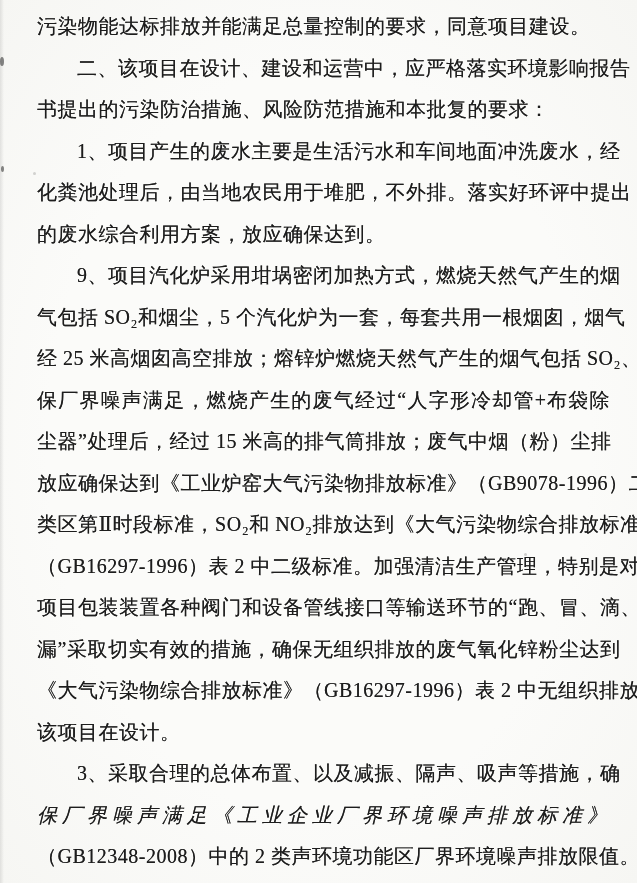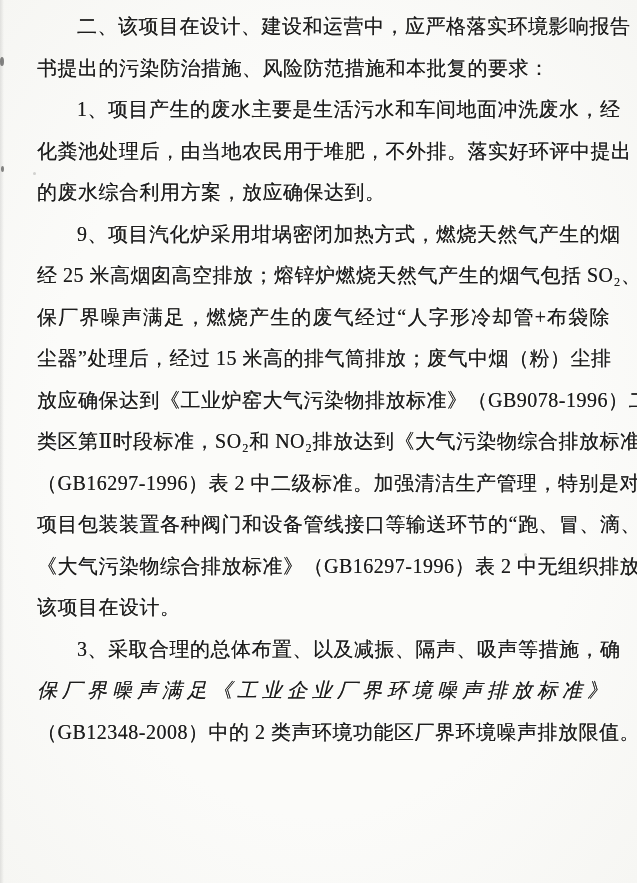--- a/index.html
+++ b/index.html
@@ -62,32 +62,35 @@
 </head>
 <body>
 
 <div class="page">
   <span class="speck s1"></span>
   <span class="speck s2"></span>
   <span class="speck s3"></span>
   <span class="speck s4"></span>
 
   <div class="textblock">
+    <div class="line">污染物能达标排放并能满足总量控制的要求，同意项目建设。</div>
     <div class="line indent fill">二、该项目在设计、建设和运营中，应严格落实环境影响报告</div>
     <div class="line">书提出的污染防治措施、风险防范措施和本批复的要求：</div>
     <div class="line indent fill">1、项目产生的废水主要是生活污水和车间地面冲洗废水，经</div>
     <div class="line fill">化粪池处理后，由当地农民用于堆肥，不外排。落实好环评中提出</div>
     <div class="line">的废水综合利用方案，放应确保达到。</div>
     <div class="line indent fill">9、项目汽化炉采用坩埚密闭加热方式，燃烧天然气产生的烟</div>
+    <div class="line fill">气包括 SO₂和烟尘，5 个汽化炉为一套，每套共用一根烟囱，烟气</div>
     <div class="line fill">经 25 米高烟囱高空排放；熔锌炉燃烧天然气产生的烟气包括 SO₂、</div>
     <div class="line fill">保厂界噪声满足，燃烧产生的废气经过“人字形冷却管+布袋除</div>
     <div class="line fill">尘器”处理后，经过 15 米高的排气筒排放；废气中烟（粉）尘排</div>
     <div class="line fill">放应确保达到《工业炉窑大气污染物排放标准》（GB9078-1996）二</div>
     <div class="line fill">类区第Ⅱ时段标准，SO₂和 NO₂排放达到《大气污染物综合排放标准》</div>
     <div class="line fill">（GB16297-1996）表 2 中二级标准。加强清洁生产管理，特别是对</div>
     <div class="line fill">项目包装装置各种阀门和设备管线接口等输送环节的“跑、冒、滴、</div>
+    <div class="line fill">漏”采取切实有效的措施，确保无组织排放的废气氧化锌粉尘达到</div>
     <div class="line fill">《大气污染物综合排放标准》（GB16297-1996）表 2 中无组织排放</div>
     <div class="line">该项目在设计。</div>
     <div class="line indent fill">3、采取合理的总体布置、以及减振、隔声、吸声等措施，确</div>
     <div class="line spread">保厂界噪声满足《工业企业厂界环境噪声排放标准》</div>
     <div class="line">（GB12348-2008）中的 2 类声环境功能区厂界环境噪声排放限值。</div>
   </div>
 </div>
 
 </body></html>

